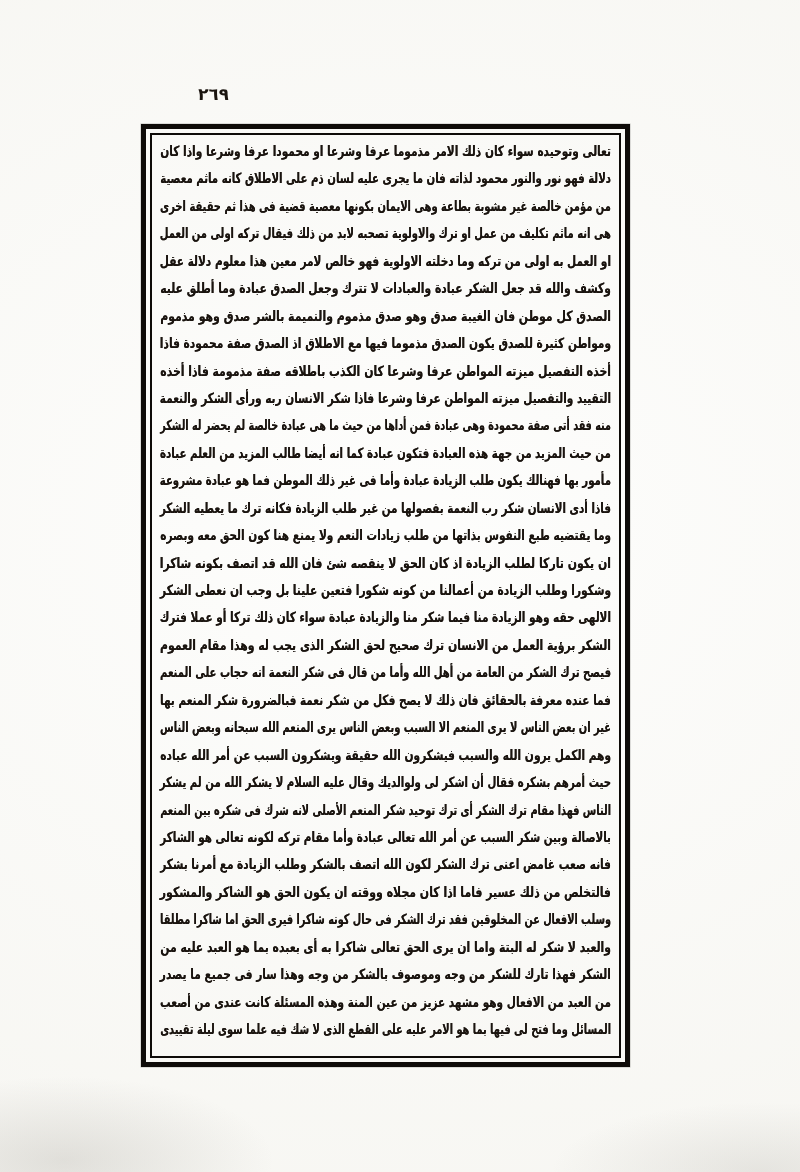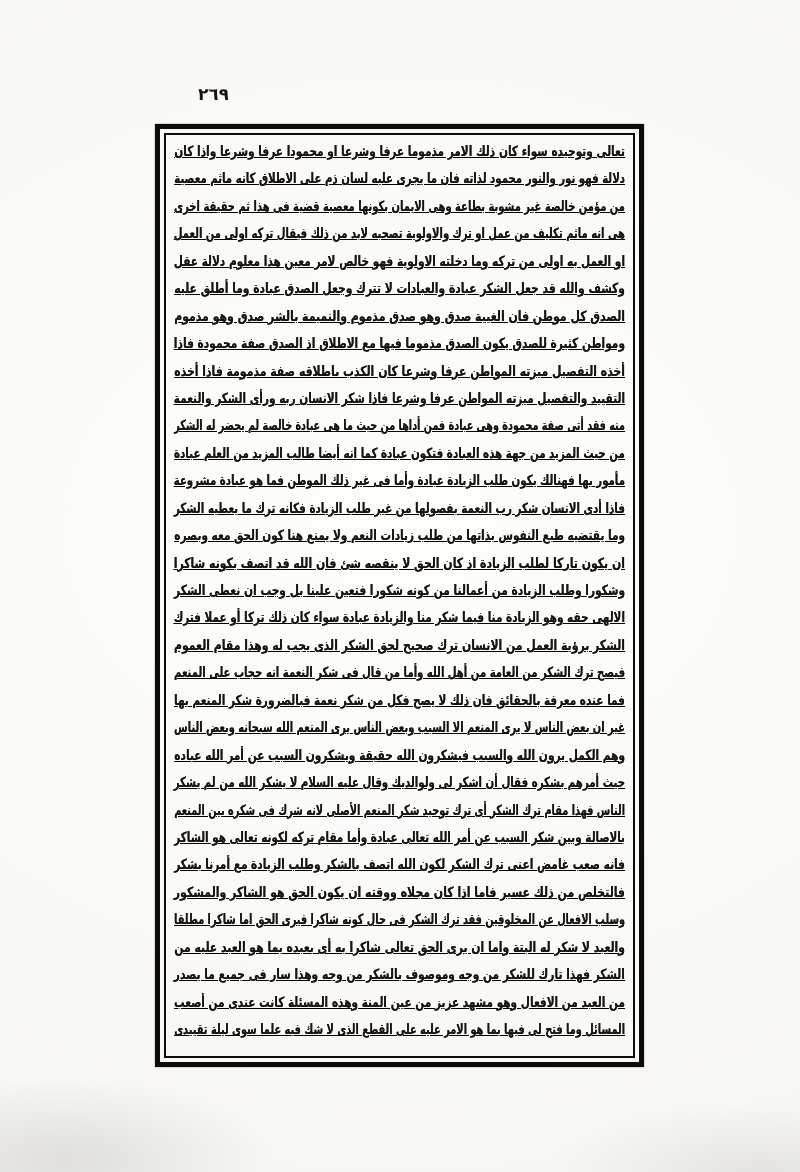--- a/index.html
+++ b/index.html
@@ -29,27 +29,26 @@
     position: absolute;
     left: 198px; top: 84px;
     font-size: 17px;
     font-weight: bold;
     color: var(--ink);
     letter-spacing: 1px;
     transform: skewX(-4deg);
   }
   .frame-outer {
     position: absolute;
-    left: 155px; top: 124px;
+    left: 141px; top: 124px;
     width: 489px; height: 943px;
     border: 5px solid var(--border);
     padding: 4px;
     background: transparent;
     box-shadow: 0 0 0 0.5px rgba(20,15,10,0.25);
-    text-decoration: underline;
   }
   .frame-inner {
     width: 100%; height: 100%;
     border: 2px solid var(--border);
     padding: 3px 8px 2px 8px;
     overflow: hidden;
   }
   .text-block {
     width: 100%; height: 100%;
     direction: rtl;

